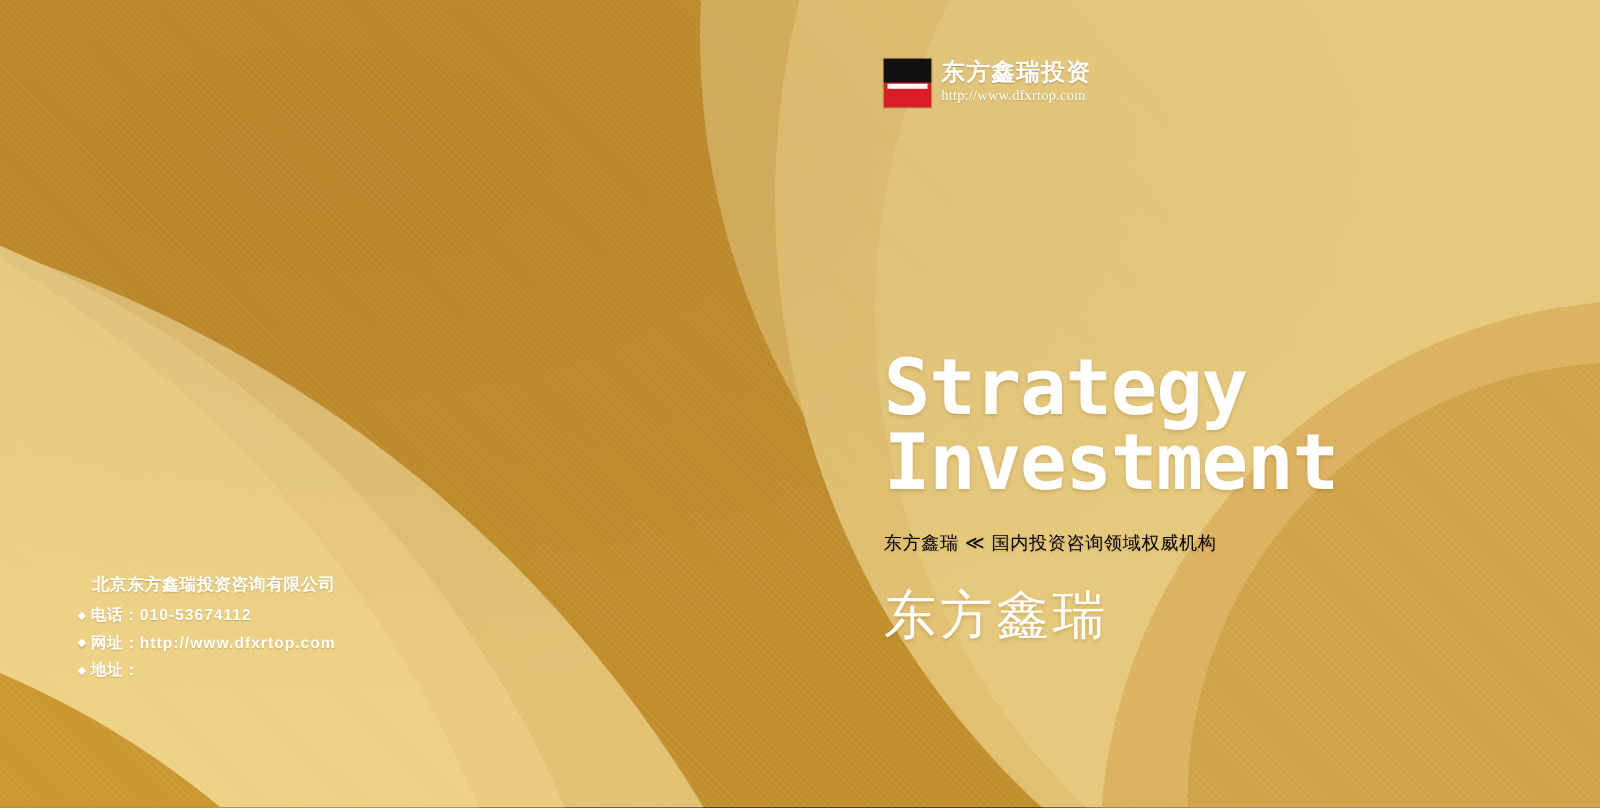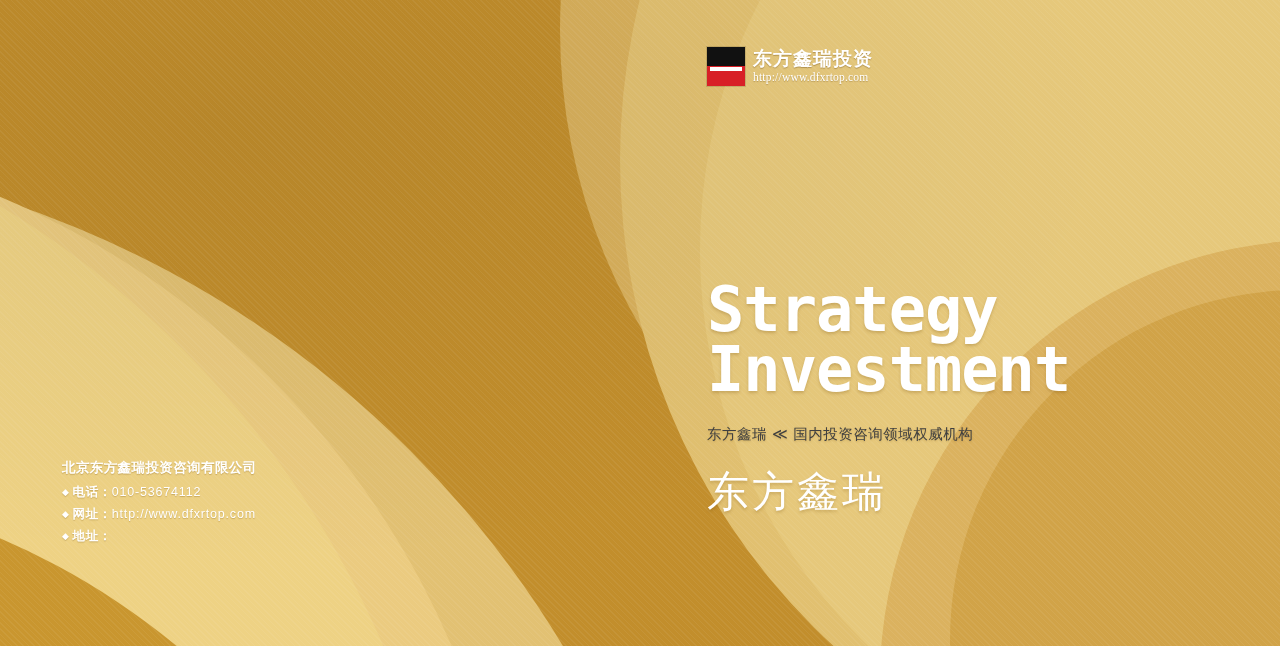--- a/index.html
+++ b/index.html
@@ -185,21 +185,21 @@
     color: #FFFFFF;
     letter-spacing: -1px;
     text-shadow: 0 2px 3px rgba(120,80,10,0.25);
     white-space: nowrap;
   }
   .hero-line.l2 { margin-top: 8px; }
 
   .hero-sub {
     margin-top: 26px;
     font-size: 14.5px;
-    color: #404040;
+    color: #000000;
     letter-spacing: 0.5px;
     white-space: nowrap;
     text-shadow: 0 1px 2px rgba(120,80,10,0.25);
   }
   .hero-sub .mark { margin: 0 5px; font-size: 15px; }
 
   .hero-brand {
     margin-top: 20px;
     font-size: 42px;
     font-weight: 500;
@@ -233,21 +233,21 @@
     white-space: nowrap;
     margin-bottom: 5px;
   }
   .contact-row .bullet {
     font-size: 9px;
     margin-right: 3px;
     line-height: 1;
     transform: translateY(-1px);
   }
   .contact-row .label { letter-spacing: 0.6px; font-weight: bold; }
-  .contact-row .value { letter-spacing: 0.8px; }
+  .contact-row .value { letter-spacing: 0.8px; font-weight: bold; }
 </style>
 </head>
 <body>
 
 <div id="page">
 
   <div class="bg-layer">
     <div class="shape circle-top-right"></div>
     <div class="shape circle-right-mid"></div>
     <div class="shape circle-right-light"></div>

